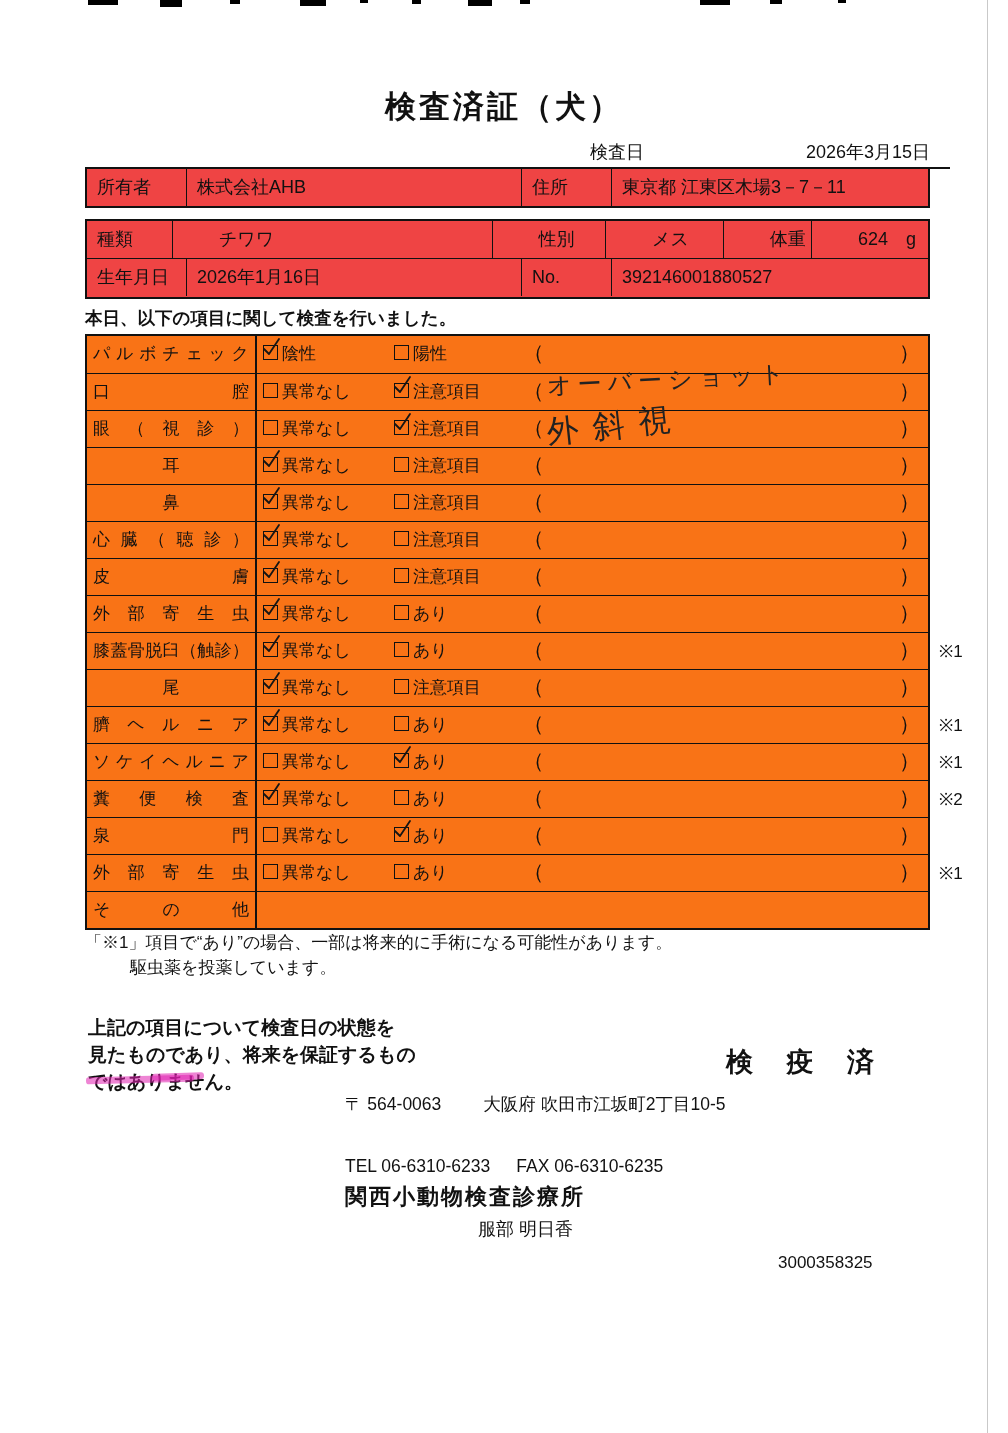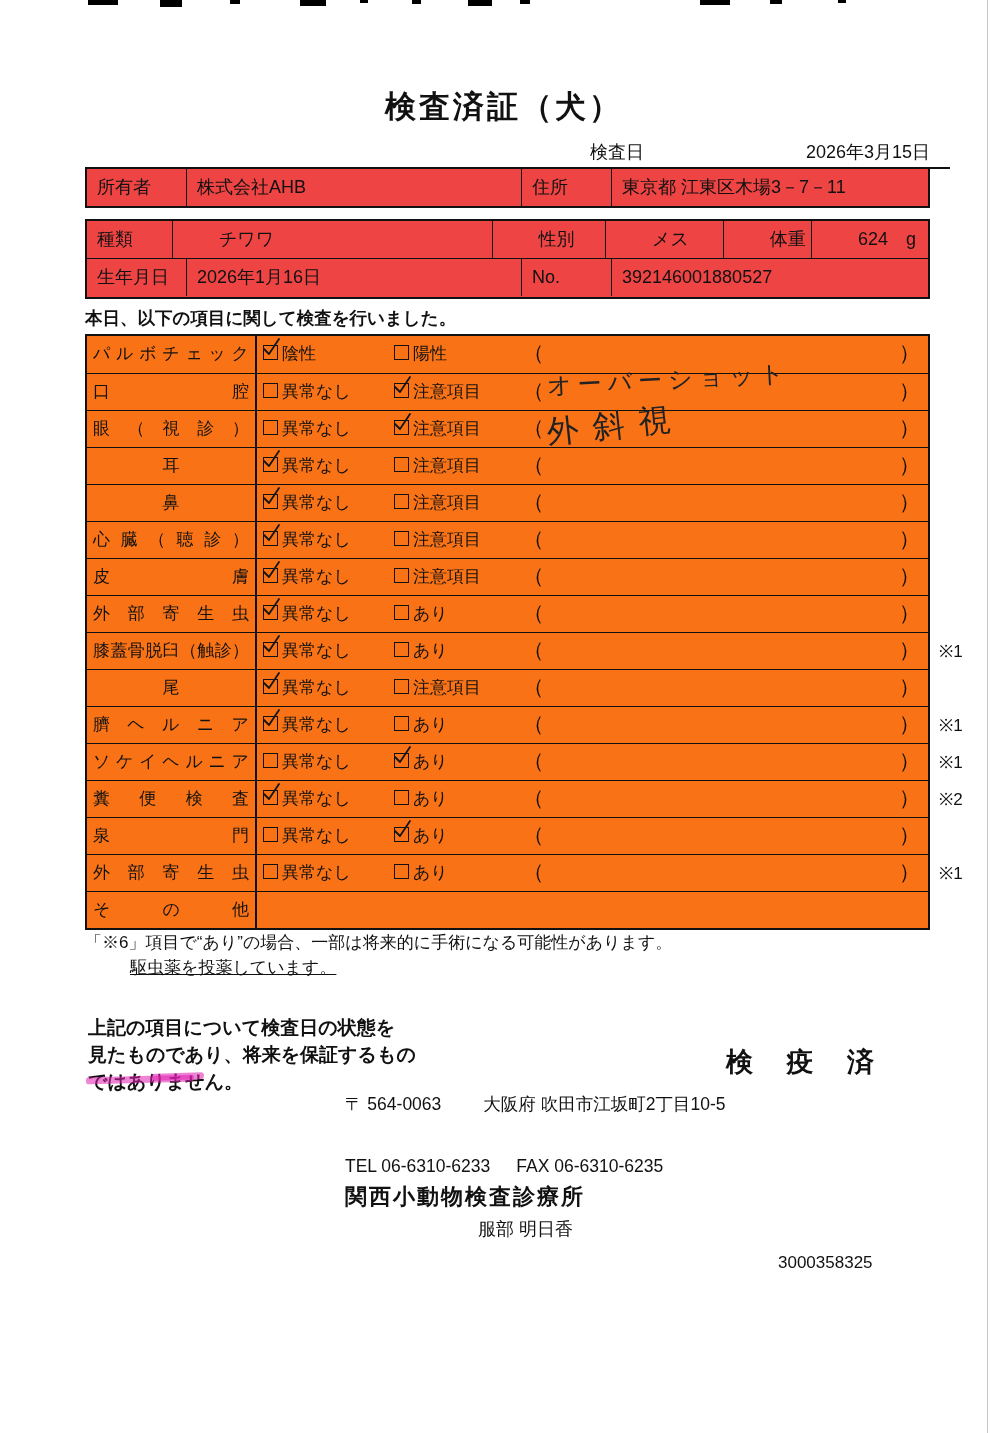--- a/index.html
+++ b/index.html
@@ -46,21 +46,21 @@
   .cb[data-checked="true"] svg{display:block;}
   .paren{position:absolute;top:0;font-size:21px;line-height:34px;color:#111;}
   .po{left:436px;} .pc{left:812px;}
   .note{position:absolute;left:460px;top:-4px;font-size:24px;letter-spacing:6px;color:#222;
     transform:rotate(-3deg);transform-origin:left center;white-space:nowrap;}
   .trow.hw2 .note{font-size:32px;letter-spacing:14px;top:0px;transform:rotate(-6deg);}
   .mark{position:absolute;left:852px;top:0;width:60px;font-size:17px;line-height:37px;}
 
   
   .notes{position:absolute;left:85px;top:930px;font-size:17px;line-height:25px;}
-  .notes .indent{padding-left:45px;text-decoration:underline;}
+  .notes .indent{padding-left:45px;}
   .disclaimer{position:absolute;left:88px;top:1006px;font-size:19px;line-height:27px;font-weight:700;margin-top:8px;}
   .hl{position:absolute;height:7px;background:var(--hl,#e020b0);opacity:.55;border-radius:3px;}
   .stamp{position:absolute;left:726px;top:1044px;font-size:27px;font-weight:700;letter-spacing:13px;}
   .postal{position:absolute;left:345px;top:1092px;font-size:17.5px;}
   .postal .addr{margin-left:42px;}
   .telline{position:absolute;left:345px;top:1132px;font-size:17.5px;margin-top:24px;}
   .telline .fax{margin-left:26px;}
   .clinic{position:absolute;left:345px;top:1182px;font-size:22px;font-weight:700;letter-spacing:2px;}
   .person{position:absolute;left:478px;top:1217px;font-size:18px;}
   .serial{position:absolute;left:778px;top:1253px;font-size:17px;}
@@ -290,21 +290,21 @@
       <span class="mark">※1</span>
     </div>
 
     <div class="trow">
       <div class="tlabel">その他</div>
     </div>
 
   </div>
 
   <div class="notes">
-    <div>「※6」項目で“あり”の場合、一部は将来的に手術になる可能性があります。</div>
+    <div>「※1」項目で“あり”の場合、一部は将来的に手術になる可能性があります。</div>
     <div class="indent">駆虫薬を投薬しています。</div>
   </div>
 
   <div class="disclaimer">
     <div>上記の項目について検査日の状態を</div>
     <div>見たものであり、将来を保証するもの</div>
     <div>ではありません。</div>
   </div>
   <div class="hl" style="left:86px;top:1076px;width:108px;transform:rotate(-1.5deg);"></div>
   <div class="hl" style="left:152px;top:1073px;width:52px;transform:rotate(-2deg);"></div>

